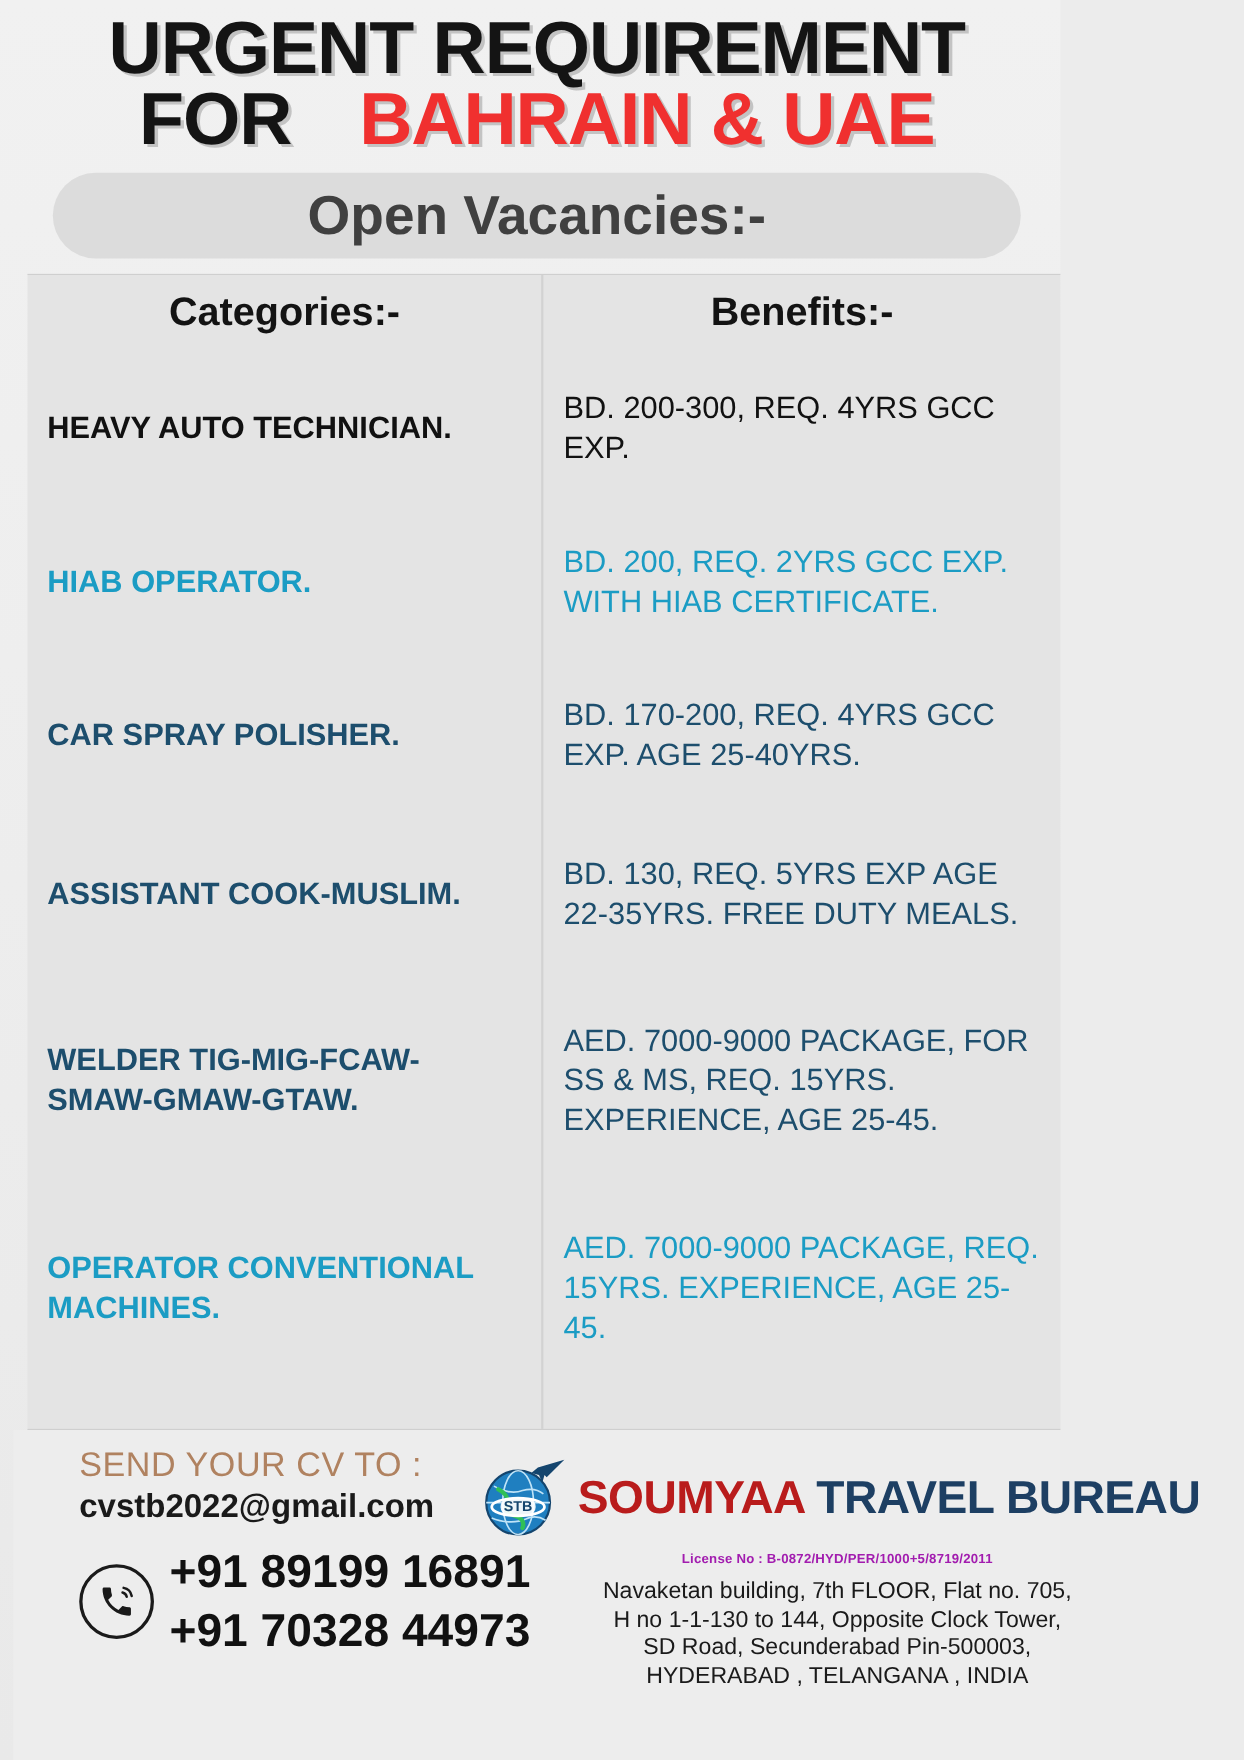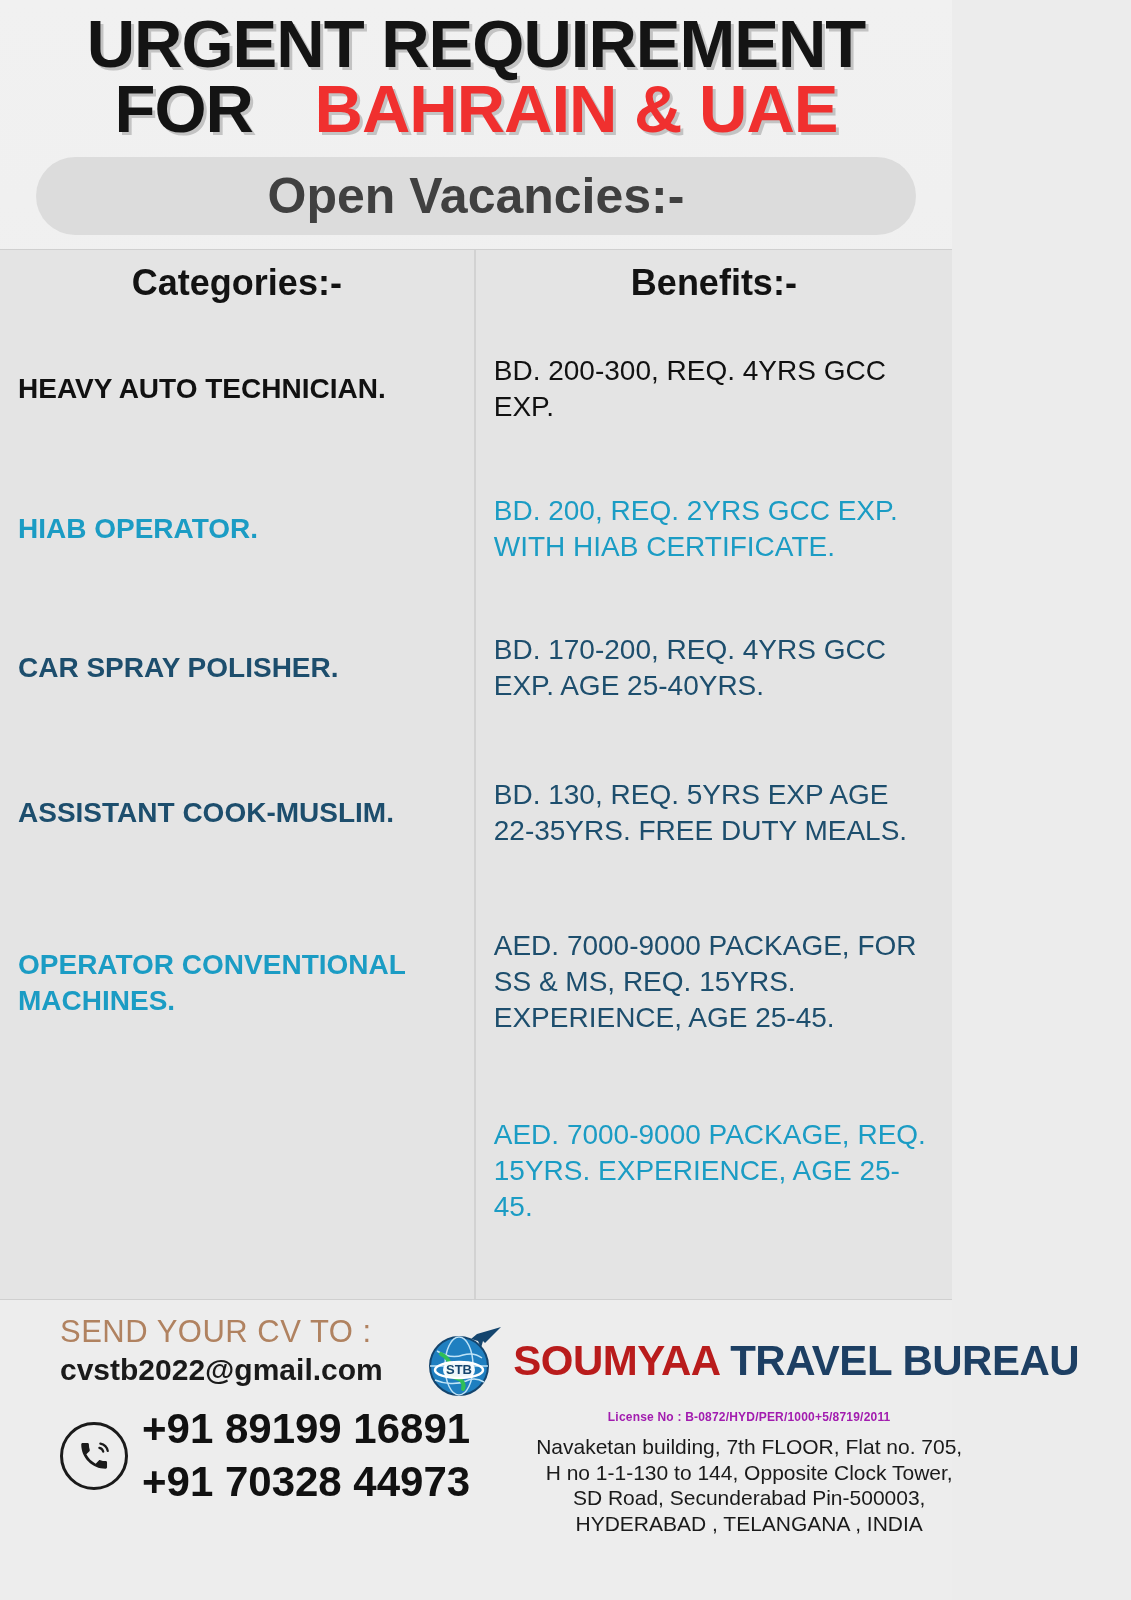--- a/index.html
+++ b/index.html
@@ -14,20 +14,21 @@
     overflow: hidden;
     position: relative;
   }
   .poster {
     width: 952px;
     height: 1600px;
     position: relative;
     background: linear-gradient(180deg, #f1f1f1 0%, #e9e9e9 100%);
     display: flex;
     flex-direction: column;
+    padding-left: 12px;
   }
 
   
   .header {
     padding: 10px 12px 0 12px;
     text-align: center;
   }
   .title-line1 {
     font-size: 67px;
     font-weight: bold;
@@ -70,20 +71,21 @@
 
   
   .table-area {
     margin-top: 14px;
     display: flex;
     flex-direction: row;
     flex: 1 1 auto;
     background: #e4e4e4;
     border-top: 1px solid #cfcfcf;
     border-bottom: 1px solid #cfcfcf;
+    margin-left: 13px;
   }
   .col {
     padding: 8px 18px 10px 18px;
     box-sizing: border-box;
   }
   .col-left {
     width: 565px;
     border-right: 2px solid #d2d2d2;
   }
   .col-right {
@@ -242,20 +244,21 @@
 
   <div class="table-area">
 
     <div class="col col-left">
       <div class="col-head">Categories:-</div>
       <div class="row-list">
         <div class="cat-item c-dark h1">HEAVY AUTO TECHNICIAN.</div>
         <div class="cat-item c-teal h2">HIAB OPERATOR.</div>
         <div class="cat-item c-navy h3">CAR SPRAY POLISHER.</div>
         <div class="cat-item c-navy h4">ASSISTANT COOK-MUSLIM.</div>
+        <div class="cat-item c-navy h5">WELDER TIG-MIG-FCAW-SMAW-GMAW-GTAW.</div>
         <div class="cat-item c-teal h6">OPERATOR CONVENTIONAL MACHINES.</div>
       </div>
     </div>
 
     <div class="col col-right">
       <div class="col-head">Benefits:-</div>
       <div class="row-list">
         <div class="ben-item c-dark h1">BD. 200-300, REQ. 4YRS GCC EXP.</div>
         <div class="ben-item c-teal h2">BD. 200, REQ. 2YRS GCC EXP. WITH HIAB CERTIFICATE.</div>
         <div class="ben-item c-navy h3">BD. 170-200, REQ. 4YRS GCC EXP. AGE 25-40YRS.</div>

